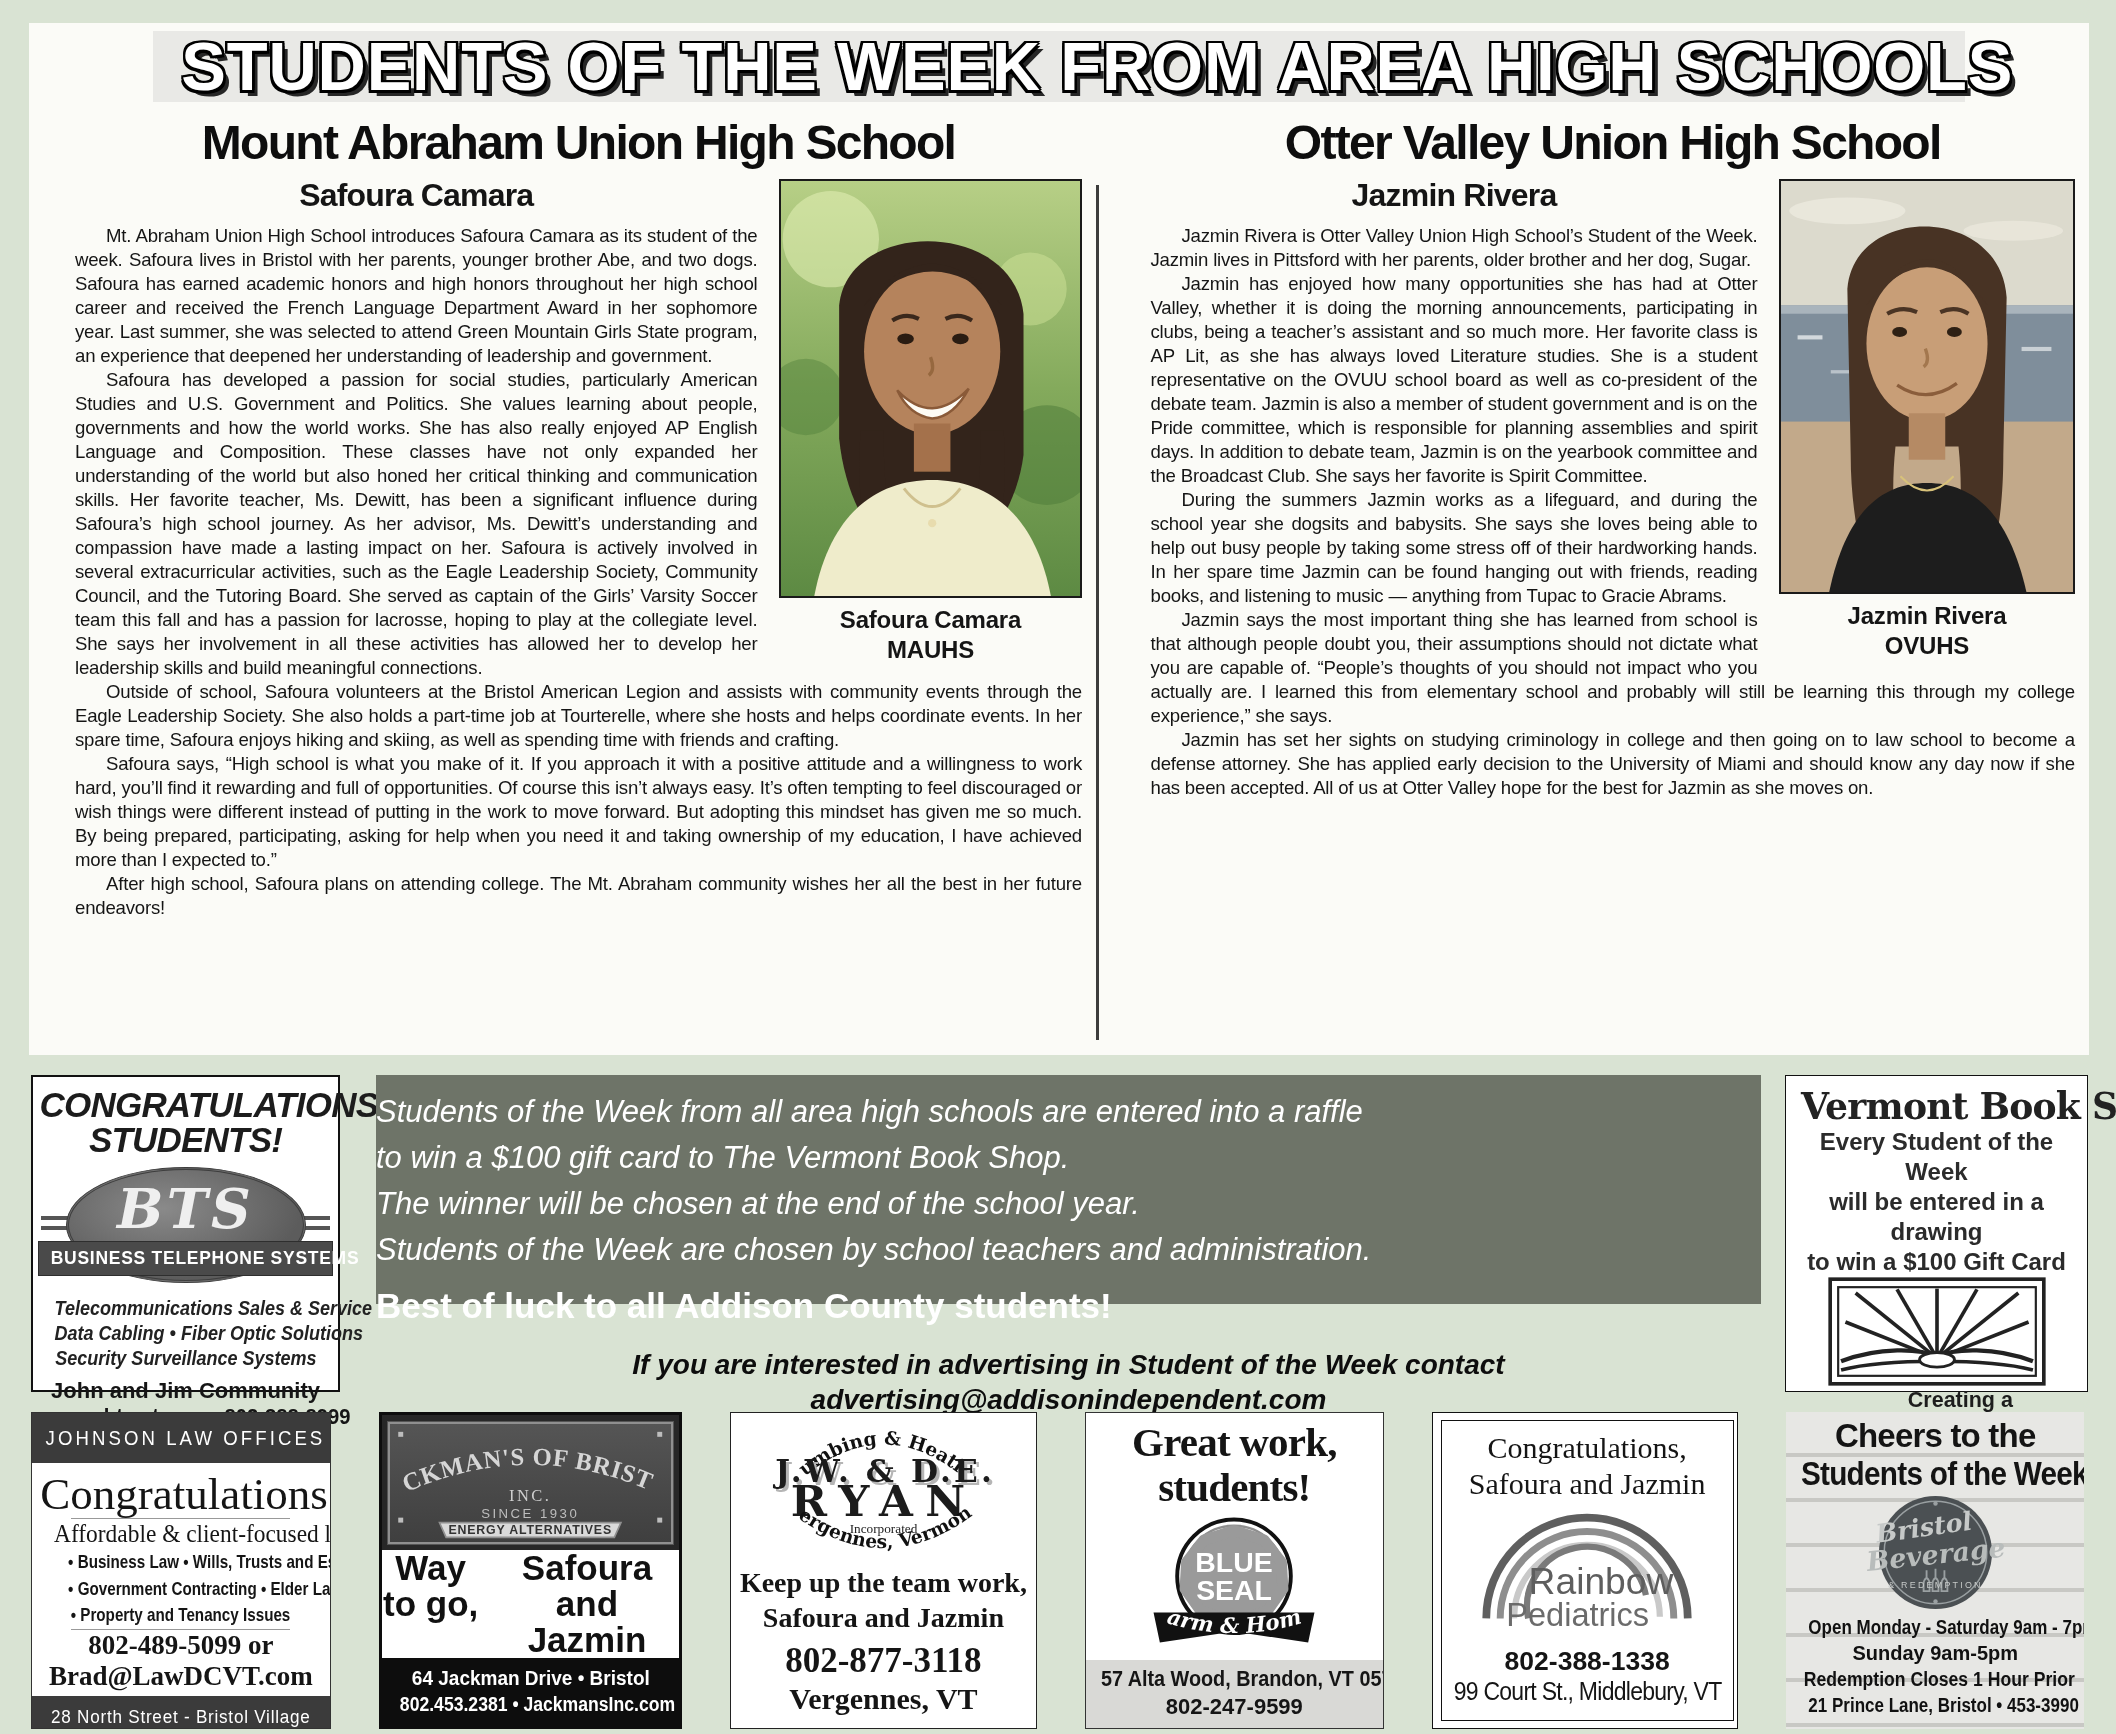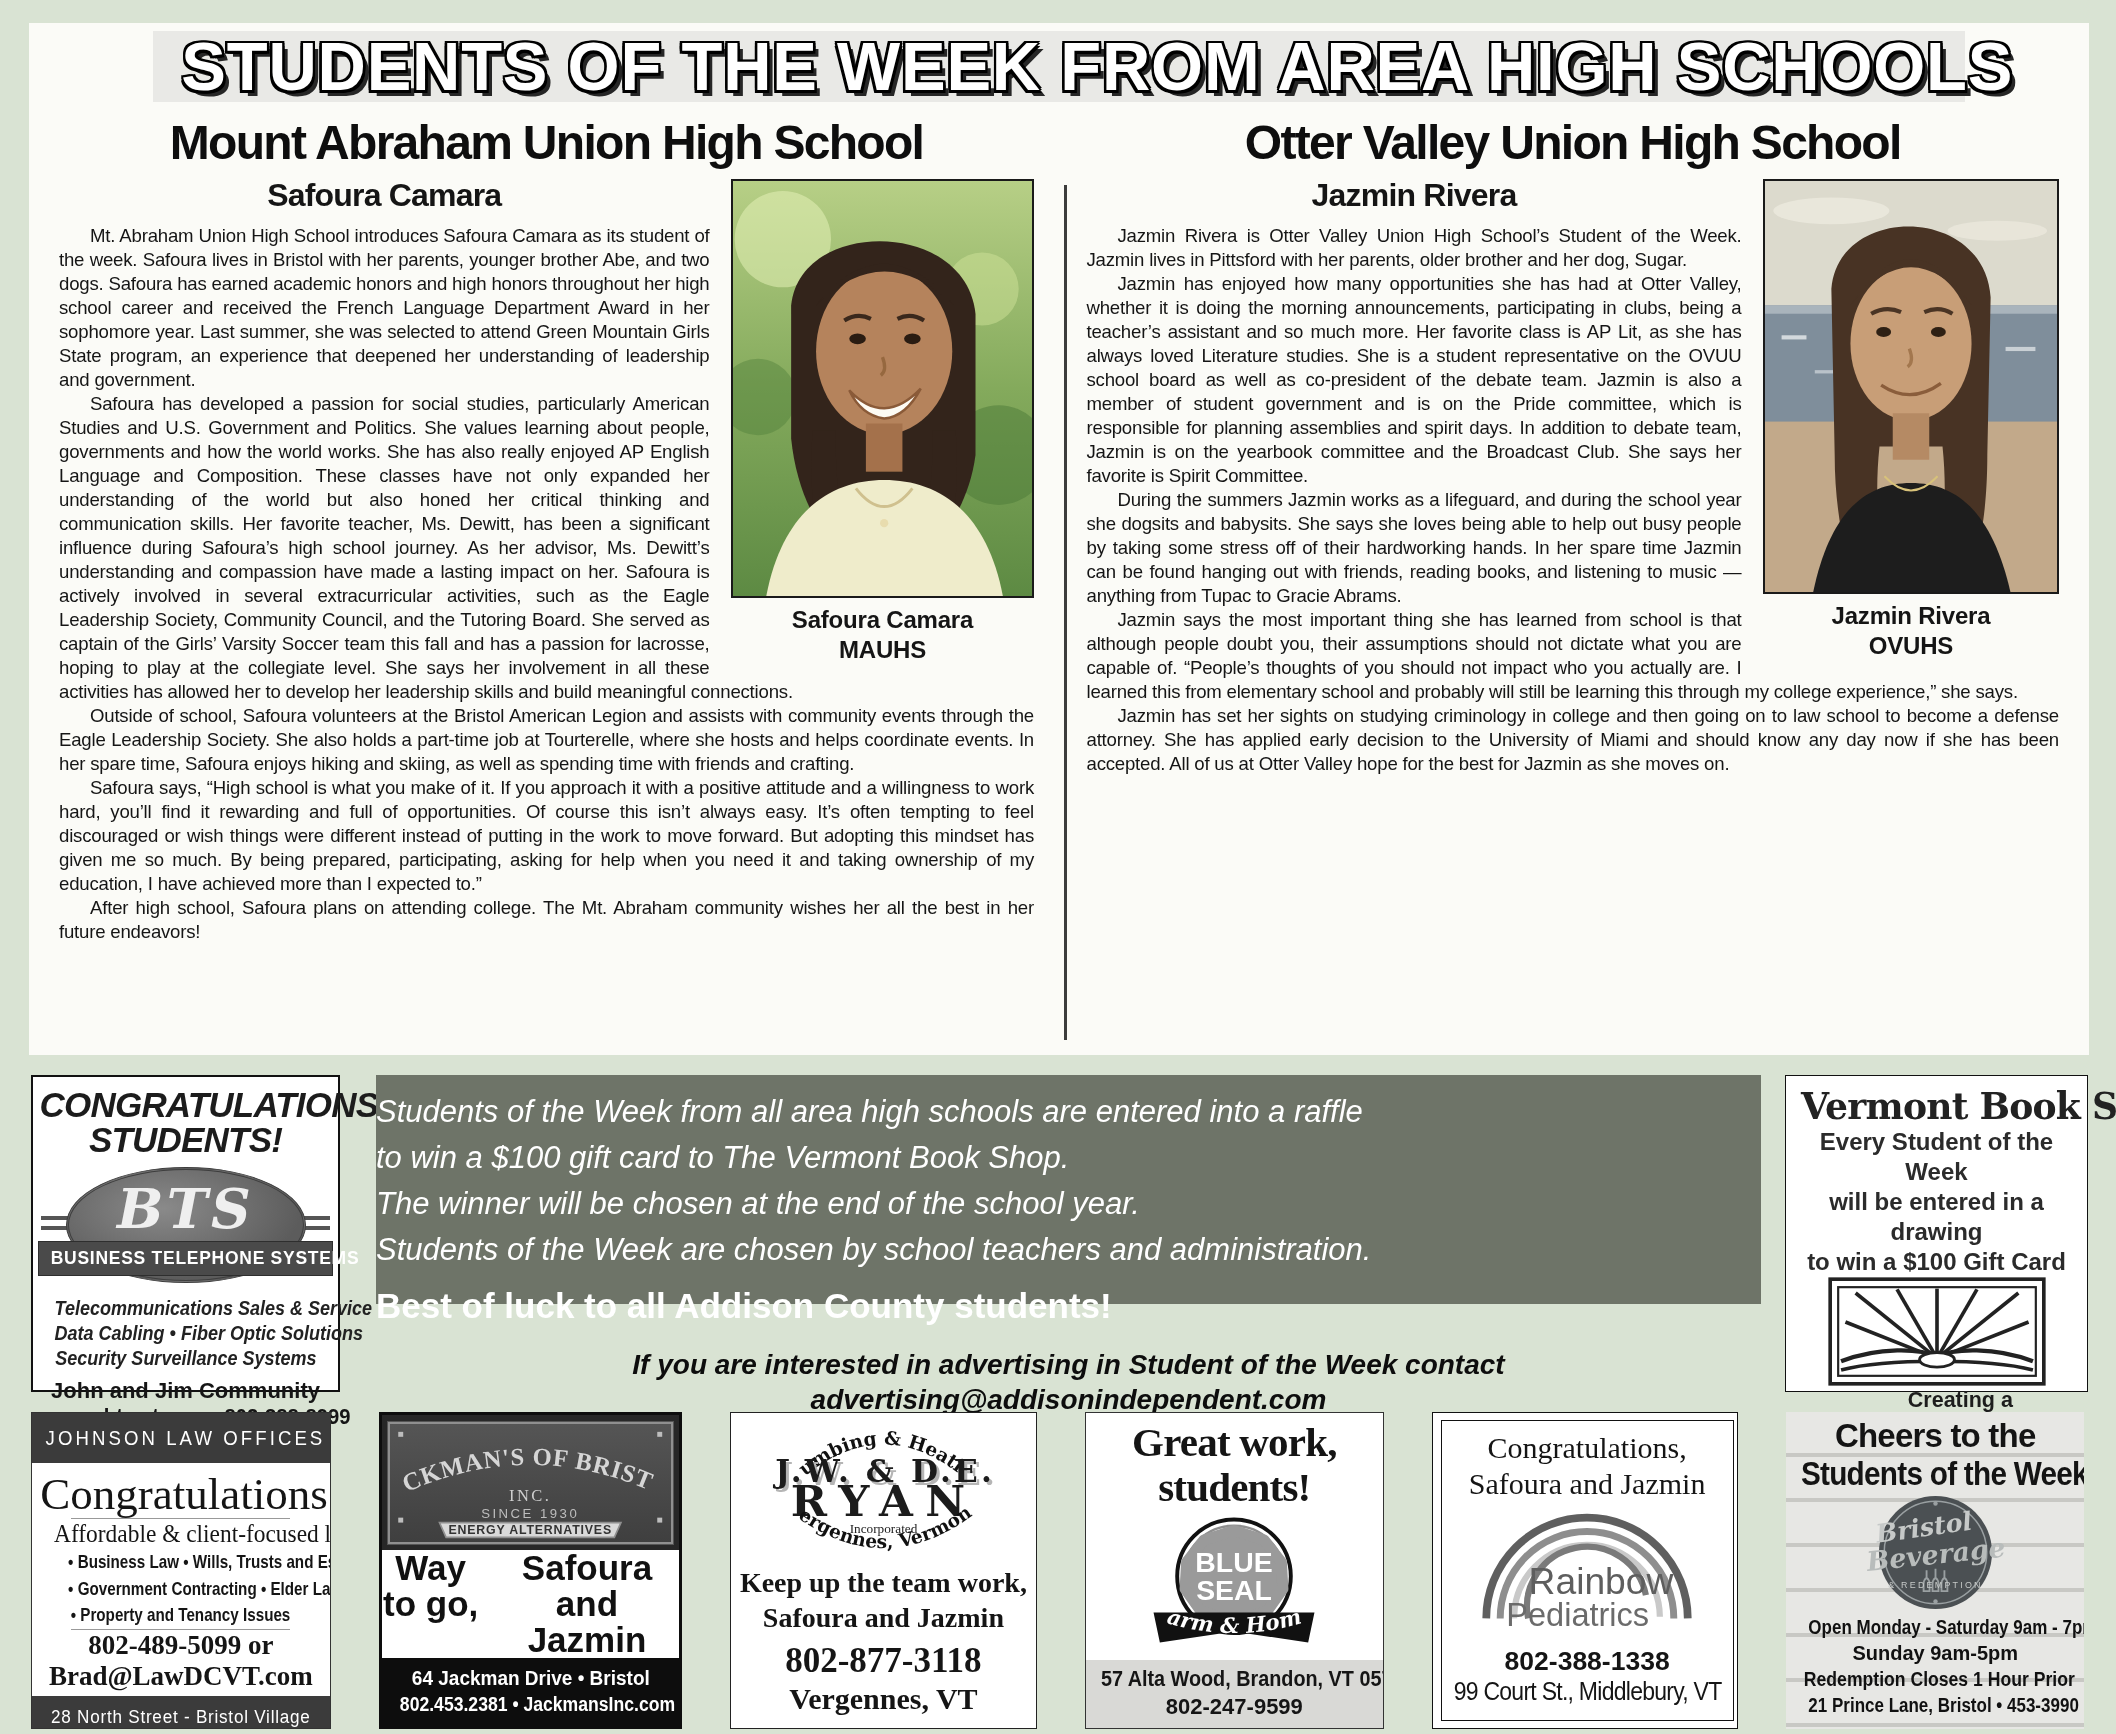--- a/index.html
+++ b/index.html
@@ -17,21 +17,21 @@
     color:#fff;
     text-shadow:
       -2.5px -2.5px 0 #000, 0 -2.5px 0 #000, 2.5px -2.5px 0 #000,
       -2.5px 0 0 #000, 2.5px 0 0 #000,
       -2.5px 2.5px 0 #000, 0 2.5px 0 #000, 2.5px 2.5px 0 #000,
       5.8px 5.8px 0 #262626;
     transform:scaleX(.97); transform-origin:center;
   }
 
   .columns { position:absolute; left:0; top:83px; width:2060px; height:946px; display:flex; overflow:hidden; }
-  .col { padding:0 30px; }
+  .col { padding:0 14px;margin-left:32px; }
   .col.left  { width:1035px; }
   .col.right { flex:1; padding-left:20px; }
   .col-divider { width:2.5px; background:#3c3c3c; margin-top:79px; margin-bottom:11.6px; }
 
   .school-headline { text-align:center; font:bold 48px/53px "Liberation Sans", sans-serif; letter-spacing:-1.7px; color:#0e0e0e; margin:10px 0 6.6px; }
   .student-subhead { text-align:center; font:bold 32px/38px "Liberation Sans", sans-serif; letter-spacing:-0.8px; margin:1.7px 0 10px; }
 
   .article-body { font-size:18.6px; line-height:24px; letter-spacing:-0.2px; text-align:justify; }
   .article-body p { text-indent:31px; margin:0; }
 

